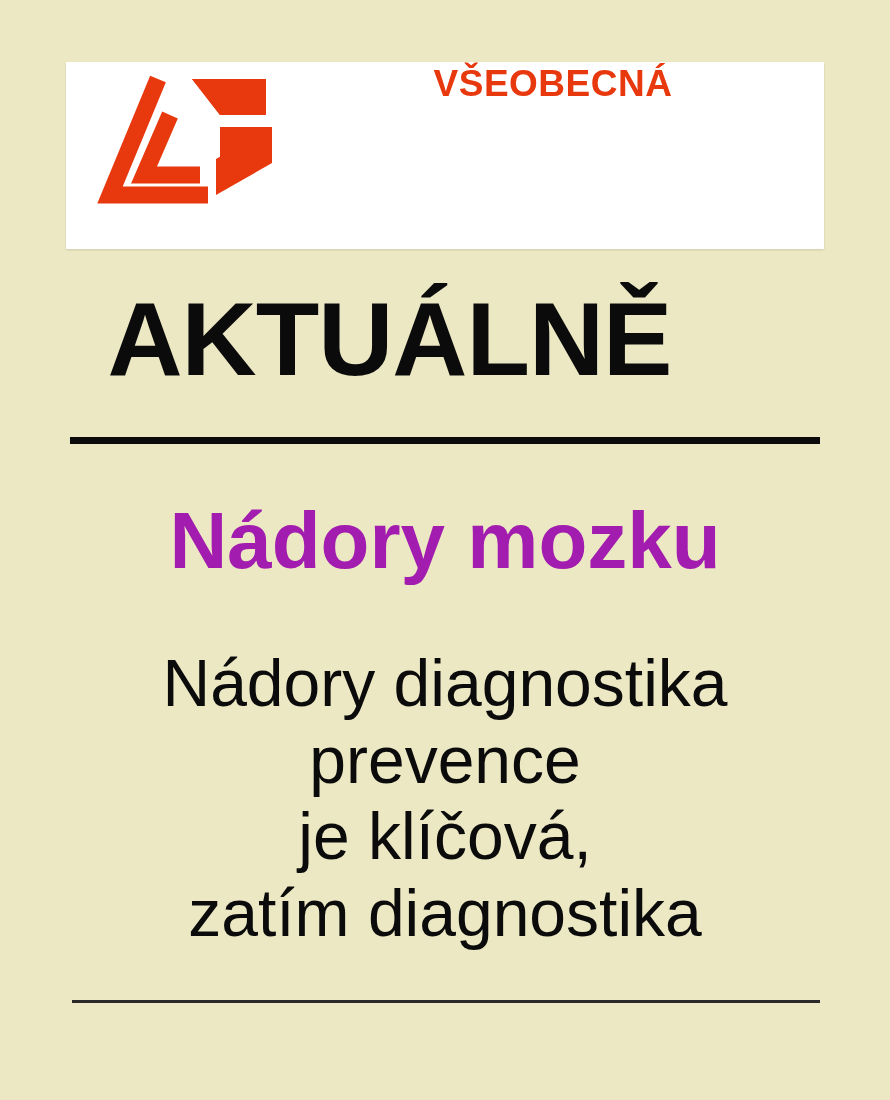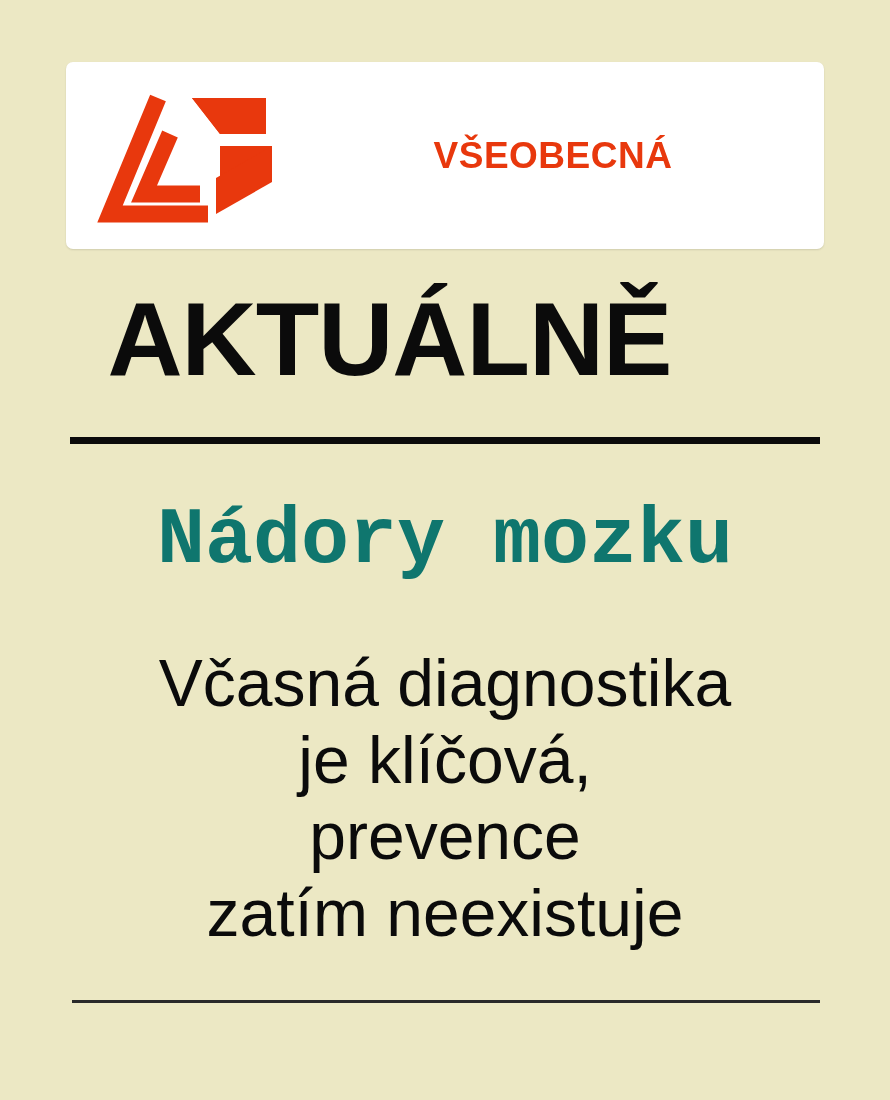--- a/index.html
+++ b/index.html
@@ -22,23 +22,21 @@
   }
   
   .logo-band {
     position: absolute;
     left: 66px;
     top: 62px;
     width: 758px;
     height: 187px;
     background: #ffffff;
     display: flex;
-    align-items: center;
     box-shadow: 0 1px 2px rgba(0,0,0,0.12);
-    border-radius: 7px;
   }
   .logo-mark {
     width: 190px;
     height: 150px;
     margin-left: 28px;
     flex: 0 0 auto;
     display: flex;
     align-items: center;
     justify-content: center;
   }
@@ -83,23 +81,22 @@
 
   
   .subject {
     position: absolute;
     left: 0;
     top: 497px;
     width: 890px;
     text-align: center;
     font-size: 80px;
     font-weight: bold;
-    color: #0f766e;
+    color: #a21caf;
     line-height: 1.1;
-    font-family: Liberation Mono, monospace;
   }
 
   
   .body-lines {
     position: absolute;
     left: 0;
     top: 645px;
     width: 890px;
     text-align: center;
     color: #0b0b0b;
@@ -141,21 +138,21 @@
       <div class="logo-line-1">VŠEOBECNÁ</div>
     </div>
   </div>
 
   <div class="headline">AKTUÁLNĚ</div>
   <div class="rule-top"></div>
 
   <div class="subject">Nádory mozku</div>
 
   <div class="body-lines">
-    <div>Včasná diagnostika</div>
+    <div>Nádory diagnostika</div>
+    <div>prevence</div>
     <div>je klíčová,</div>
-    <div>prevence</div>
-    <div>zatím neexistuje</div>
+    <div>zatím diagnostika</div>
   </div>
 
   <div class="rule-bottom"></div>
 
 </div>
 
 </body></html>

